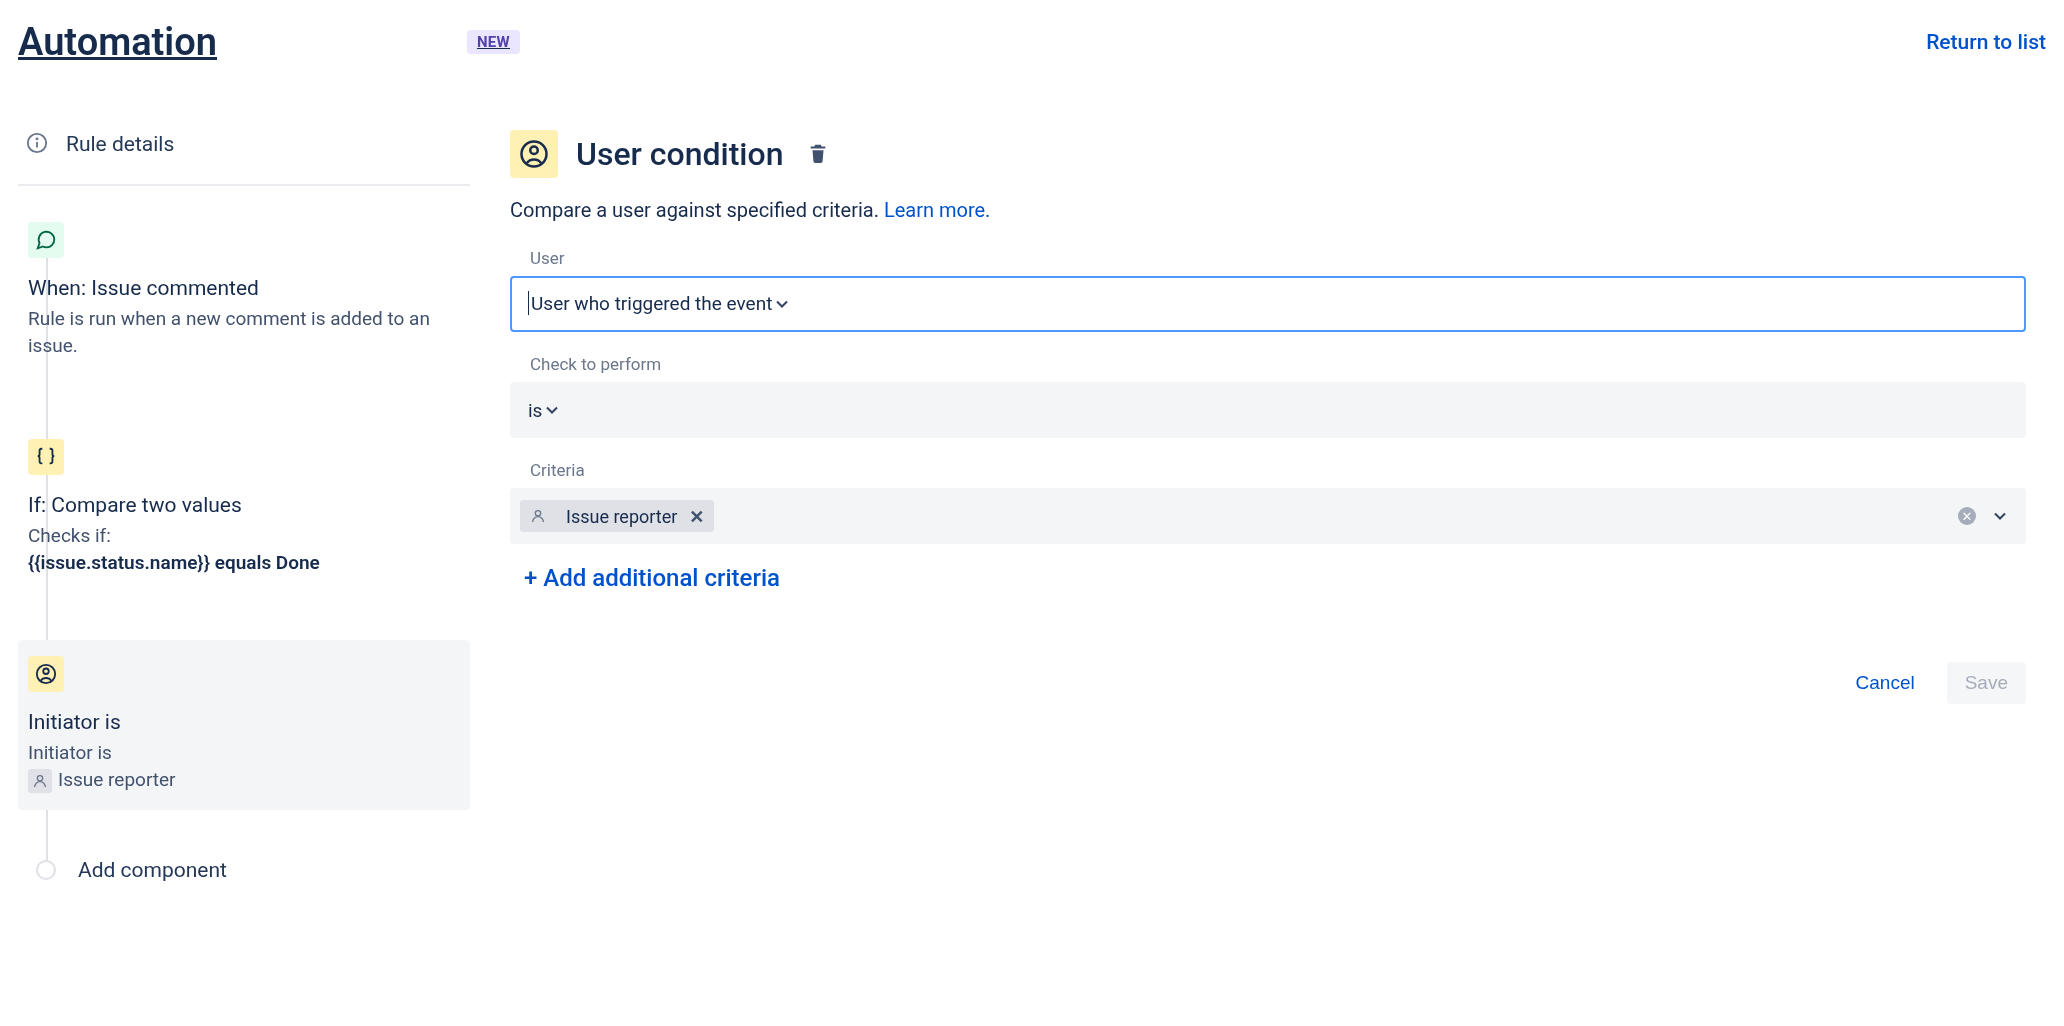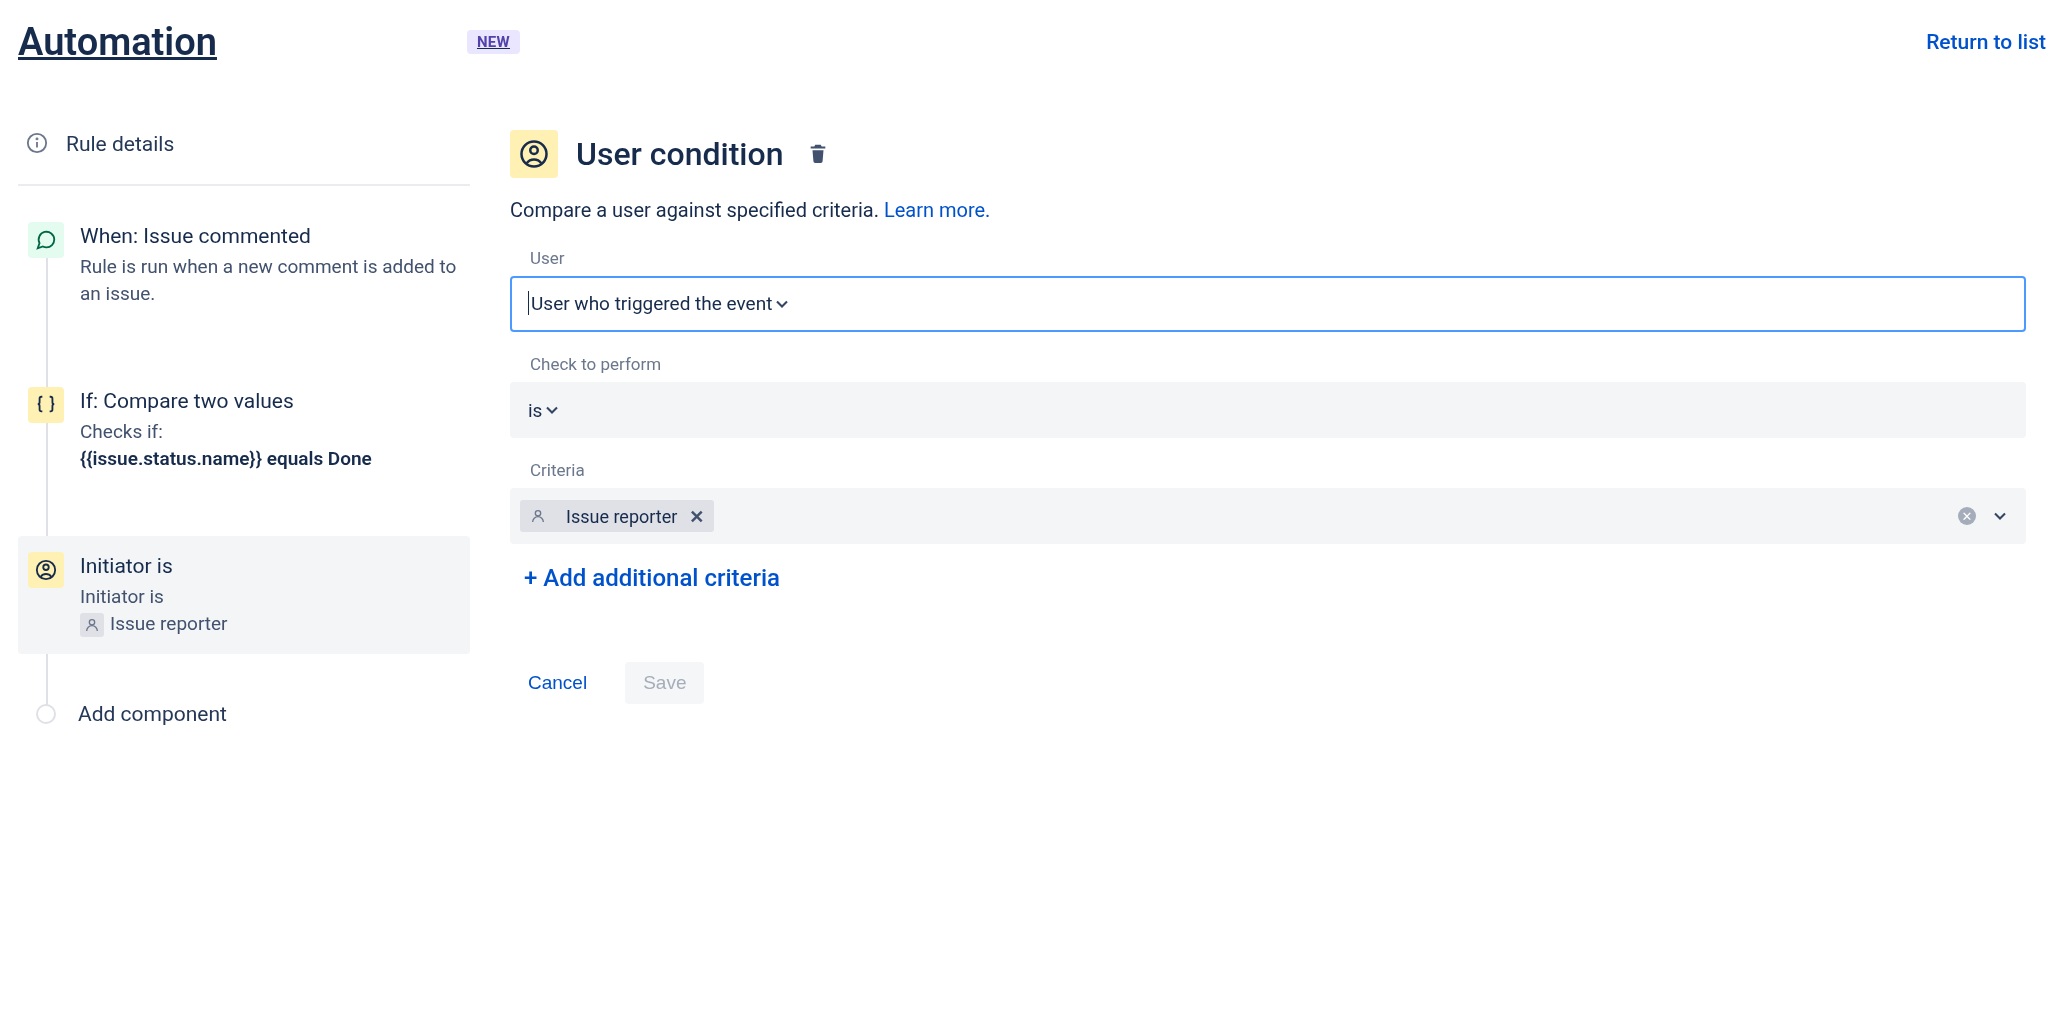--- a/index.html
+++ b/index.html
@@ -93,20 +93,21 @@
 
   .step {
     position: relative;
     display: flex;
     gap: 16px;
     padding: 16px 10px 16px 10px;
     border-radius: 4px;
     margin-bottom: 48px;
     z-index: 1;
     cursor: pointer;
+    flex-direction: column;
   }
   .step.selected {
     background: #F4F5F7;
   }
   .step-icon {
     width: 36px;
     height: 36px;
     border-radius: 4px;
     flex-shrink: 0;
     display: flex;
@@ -300,21 +301,22 @@
     font-weight: 500;
     text-decoration: none;
     display: inline-block;
     margin-top: 14px;
     margin-left: 14px;
     cursor: pointer;
   }
 
   .actions {
     display: flex;
-    gap: 20px;
+    justify-content: flex-end;
+    gap: 14px;
     margin-top: 70px;
   }
   .btn {
     font-size: 19px;
     font-weight: 500;
     padding: 10px 18px;
     border-radius: 4px;
     border: none;
     cursor: pointer;
   }

